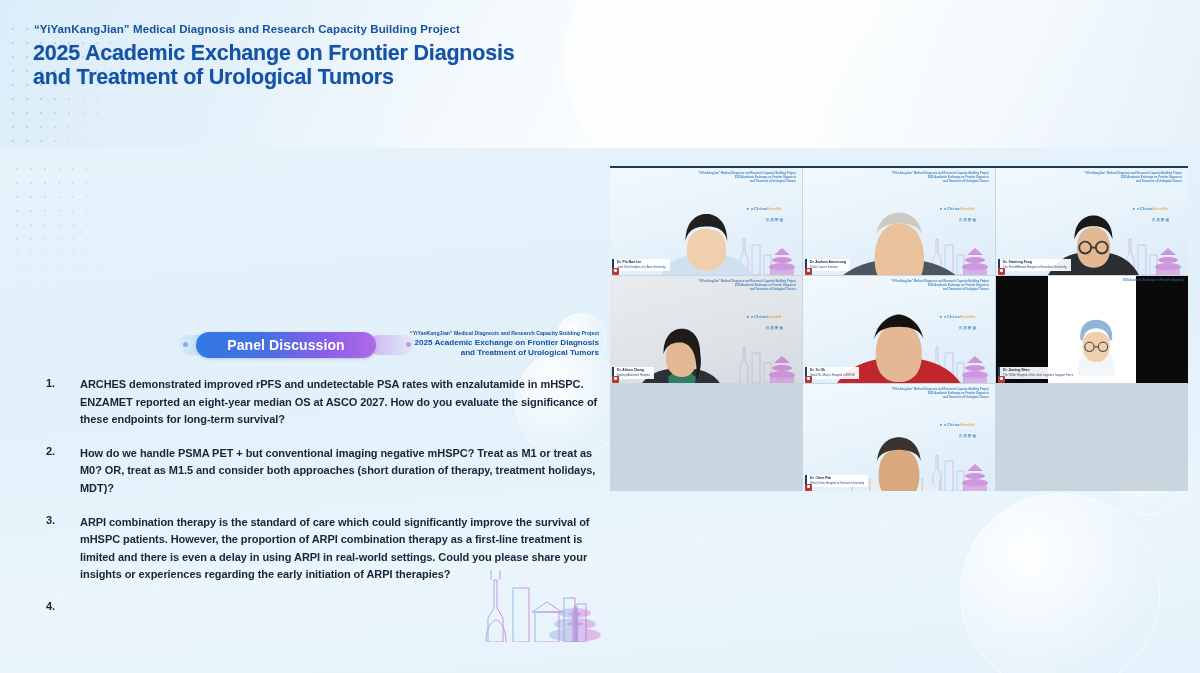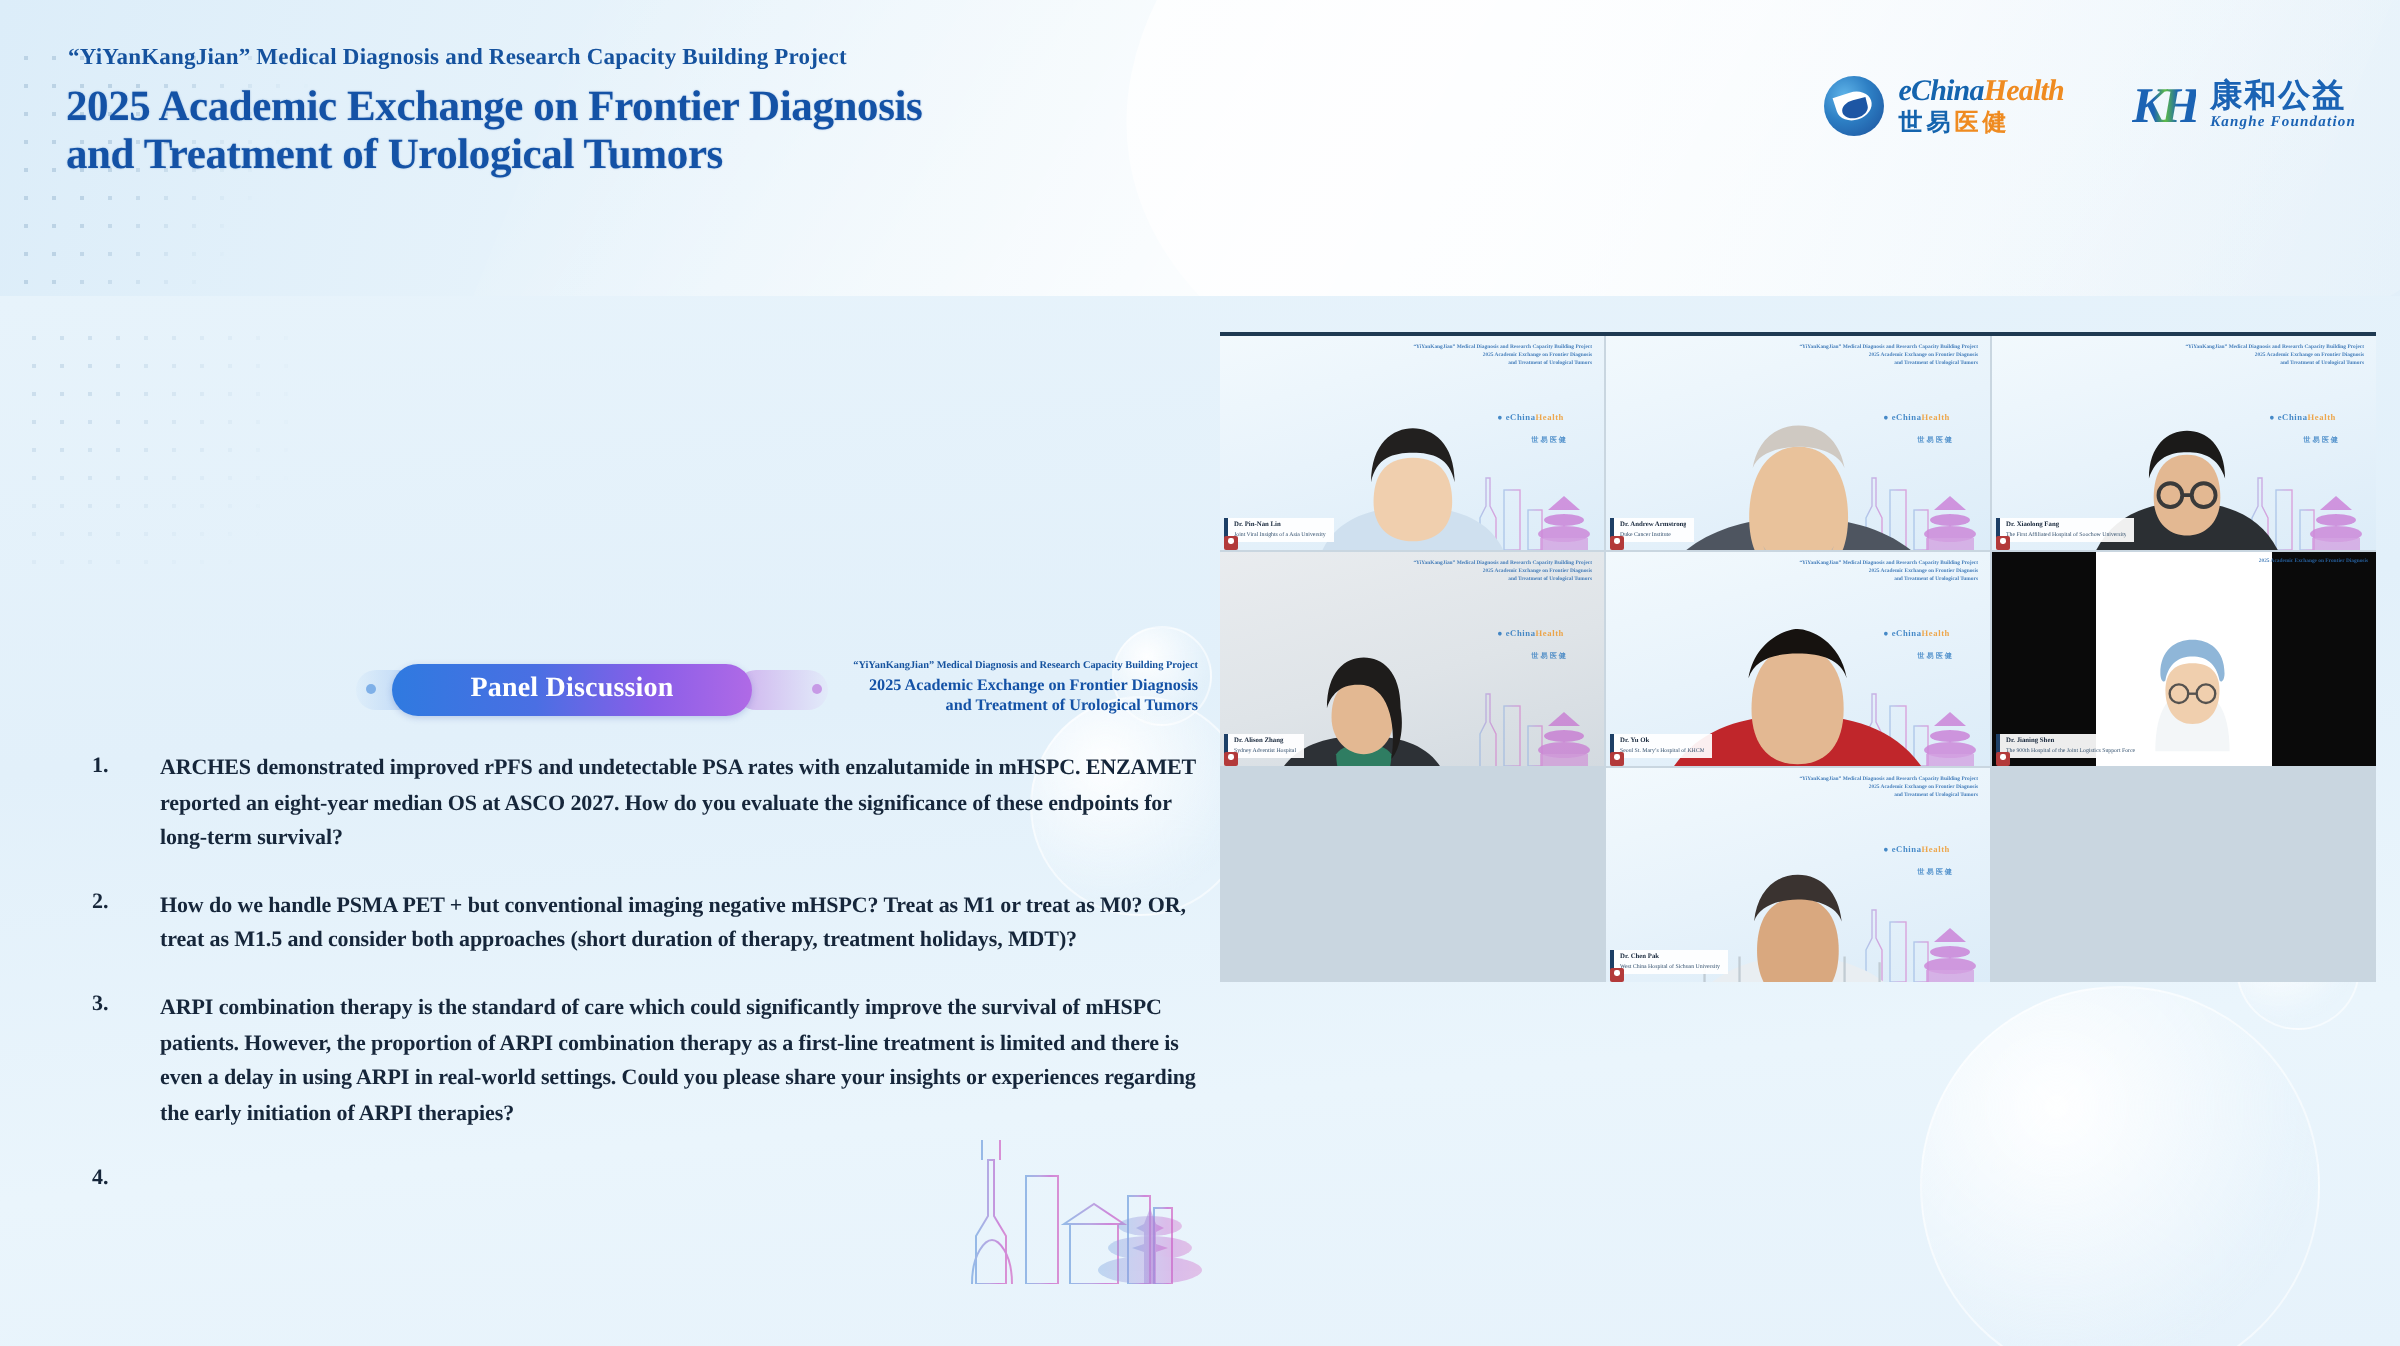--- a/index.html
+++ b/index.html
@@ -8,21 +8,20 @@
     font-family: "Liberation Sans", sans-serif;
     overflow: hidden;
     background: #ffffff;
   }
 
   
   #stage {
     position: relative;
     width: 1200px; height: 512px;
     background: linear-gradient(160deg,#eaf5fc 0%,#e4f1fa 25%,#eef7fc 55%,#e8f3fb 100%);
-    font-family: Liberation Serif, serif;
   }
 
   
   #header {
     position: absolute; left:0; top:0; width:1200px; height:148px;
     background: linear-gradient(105deg,#dcedf9 0%,#e9f4fb 32%,#f4fafd 60%,#eaf4fb 80%,#e2eff9 100%);
     overflow: hidden;
   }
   #header .swoosh {
     position:absolute; right:-120px; top:-190px;
@@ -205,36 +204,20 @@
     <div class="swoosh"></div>
     <div class="swoosh2"></div>
     <div class="dotgrid" id="hdr-dots"></div>
 
     <div id="kicker">“YiYanKangJian” Medical Diagnosis and Research Capacity Building Project</div>
     <div id="maintitle">
       <div>2025 Academic Exchange on Frontier Diagnosis</div>
       <div>and Treatment of Urological Tumors</div>
     </div>
 
-    <div id="logos">
-      <div class="logo">
-        <div class="echina-mark"></div>
-        <div class="echina-text">
-          <div class="echina-en"><span class="b">eChina</span><span class="o">Health</span></div>
-          <div class="echina-cn"><span class="b">世易</span><span class="o">医健</span></div>
-        </div>
-      </div>
-      <div class="logo">
-        <div class="kh-mark">KH</div>
-        <div class="kh-text">
-          <div class="kh-cn">康和公益</div>
-          <div class="kh-en">Kanghe Foundation</div>
-        </div>
-      </div>
-    </div>
   </div>
 
   <div id="content">
     <div class="dotgrid" id="content-dots"></div>
 
     <div class="bubble" style="left:515px; top:200px; width:110px; height:110px;"></div>
     <div class="bubble" style="left:556px; top:165px; width:50px; height:50px;"></div>
     <div class="bubble" style="left:960px; top:345px; width:200px; height:200px;"></div>
     <div class="bubble" style="left:1118px; top:305px; width:62px; height:62px;"></div>
 

